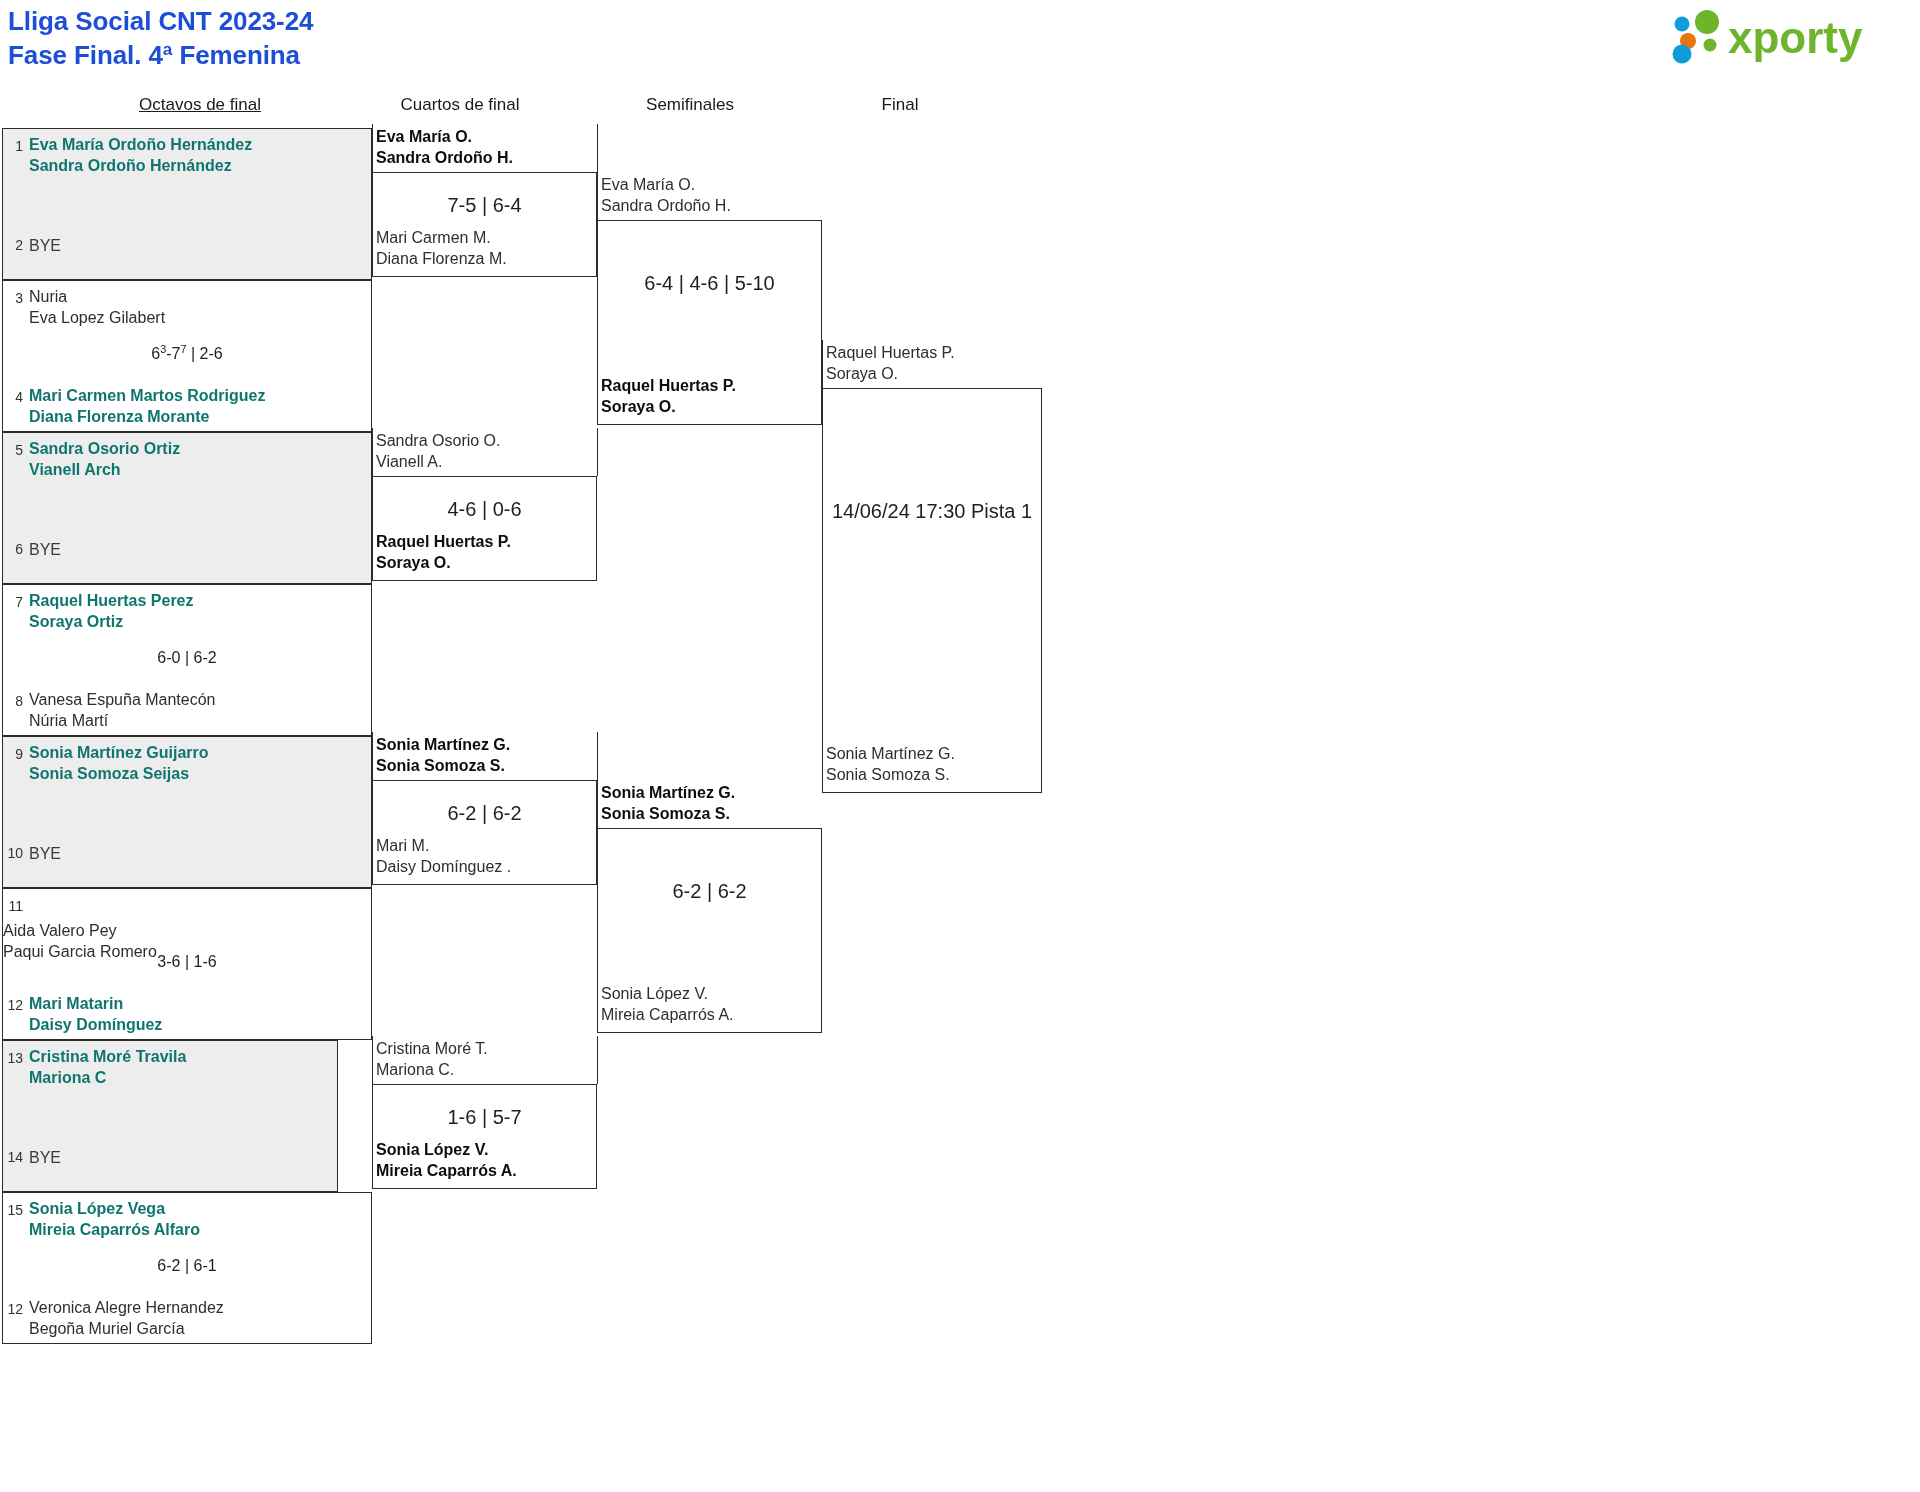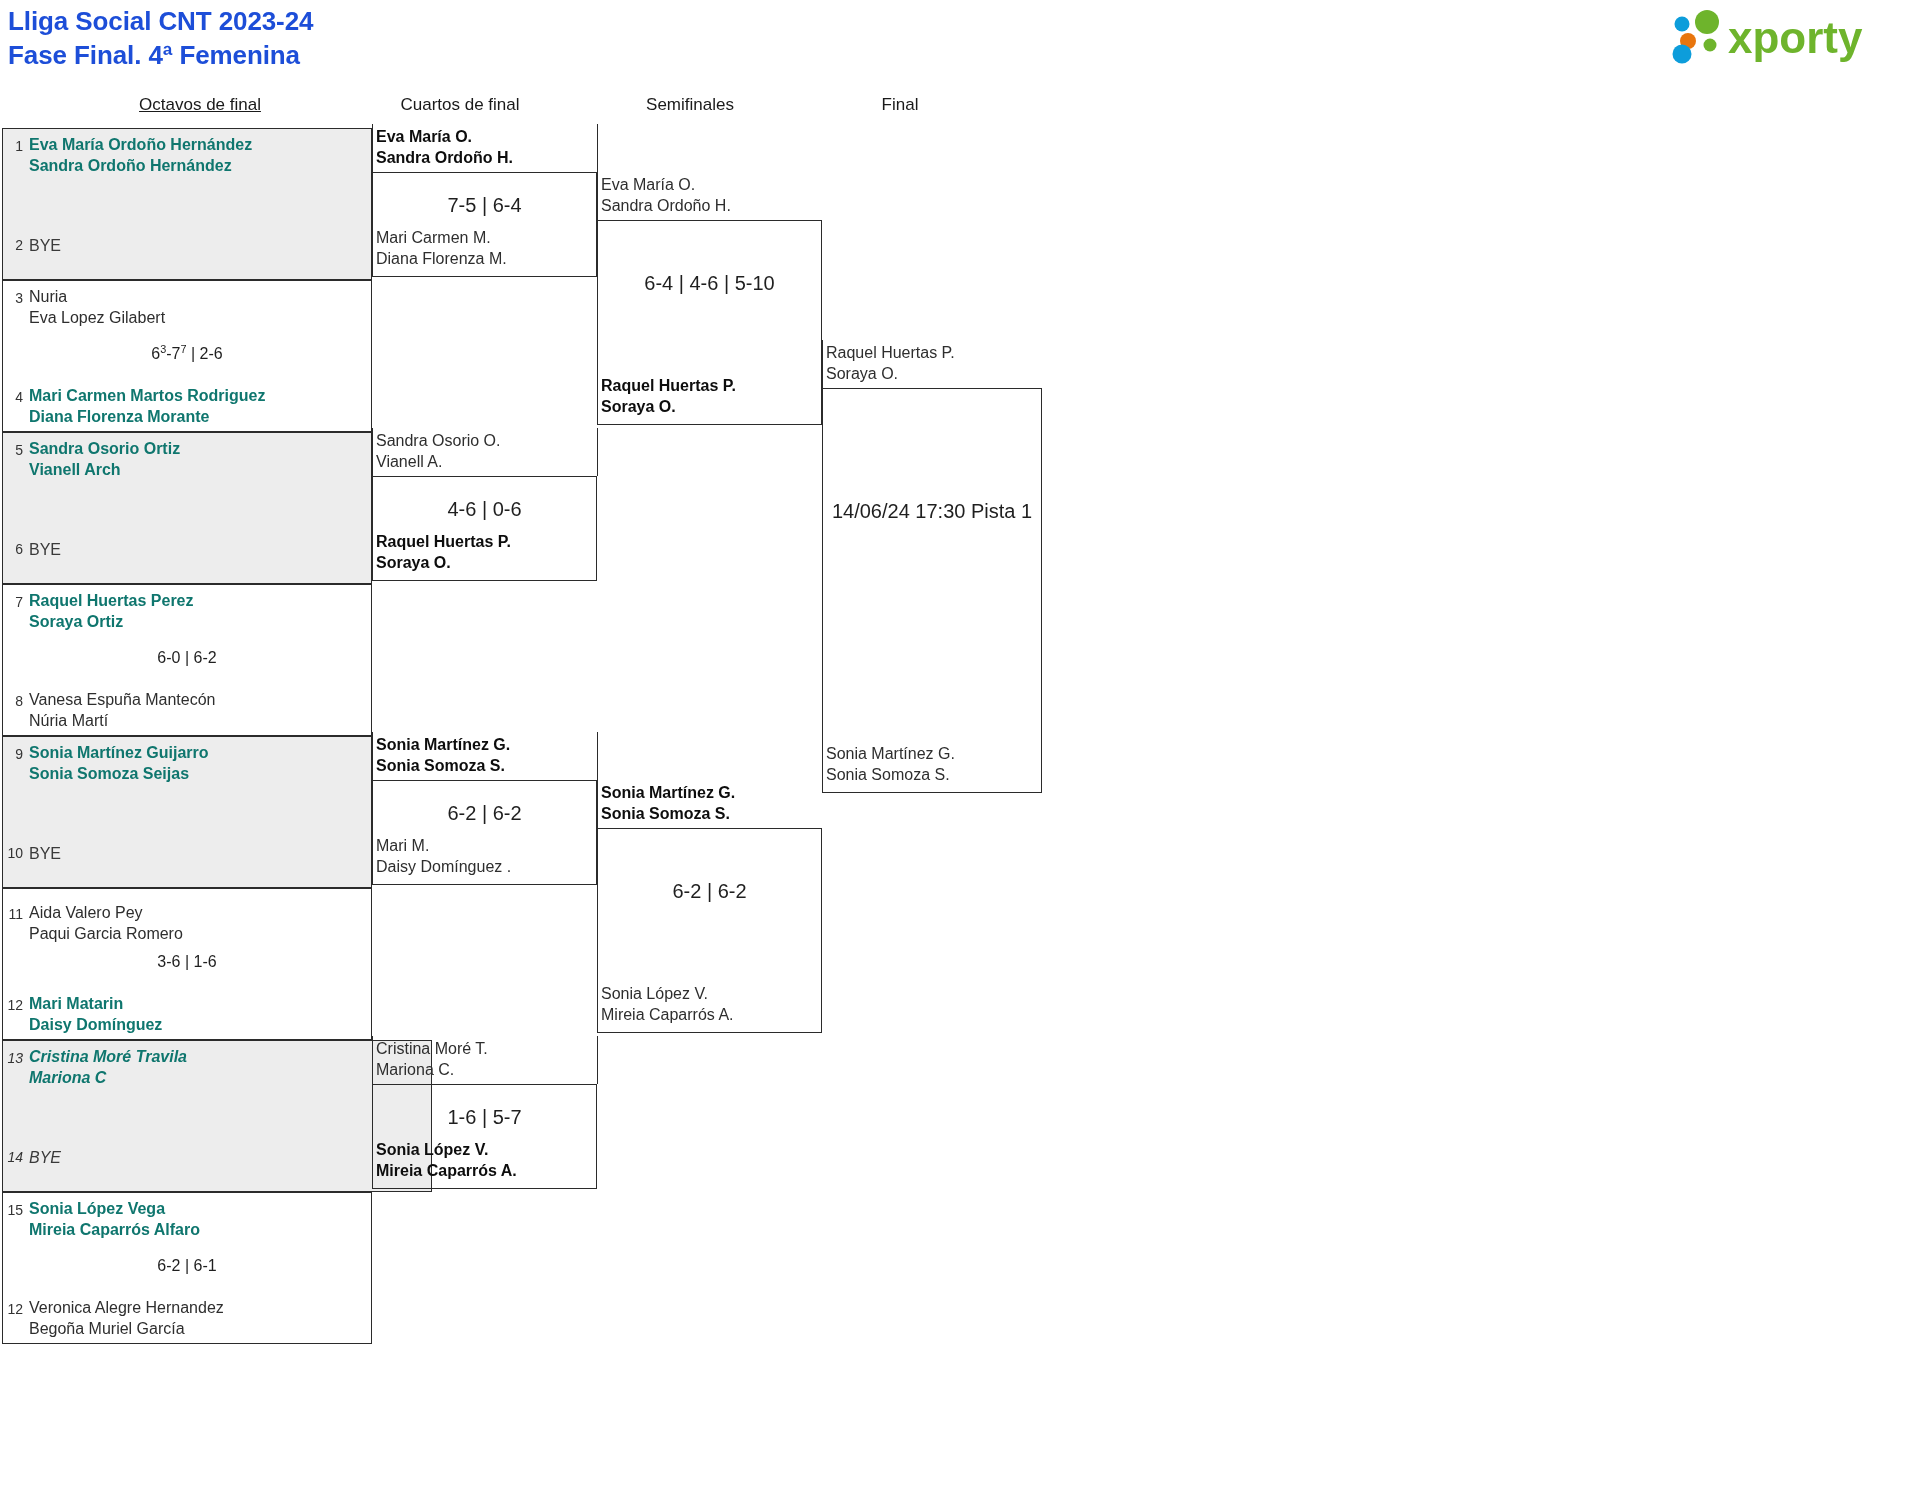--- a/index.html
+++ b/index.html
@@ -201,33 +201,33 @@
       <div class="seed">9</div>
       <div class="players win">Sonia Martínez Guijarro
 Sonia Somoza Seijas</div>
     </div>
     <div class="r1-slot" style="top:104px;">
       <div class="seed">10</div>
       <div class="players bye">BYE</div>
     </div>
   </div>
 <div class="r1-match" style="left:2px; top:888px; width:370px; height:152px;">
-    <div class="r1-slot" style="top:13px;">
+    <div class="r1-slot" style="top:5px;flex-direction:column;">
       <div class="seed">11</div>
       <div class="players lose">Aida Valero Pey
 Paqui Garcia Romero</div>
     </div>
     <div class="r1-score" style="top:64px;">3-6 | 1-6</div>
     <div class="r1-slot" style="top:104px;">
       <div class="seed">12</div>
       <div class="players win">Mari Matarin
 Daisy Domínguez</div>
     </div>
   </div>
-<div class="r1-match shaded" style="left:2px; top:1040px; width:430px; height:152px;font-style:italic;">
+<div class="r1-match shaded" style="left:2px; top:1040px; width:336px; height:152px;">
     <div class="r1-slot" style="top:5px;">
       <div class="seed">13</div>
       <div class="players win">Cristina Moré Travila
 Mariona C</div>
     </div>
     <div class="r1-slot" style="top:104px;">
       <div class="seed">14</div>
       <div class="players bye">BYE</div>
     </div>
   </div>

